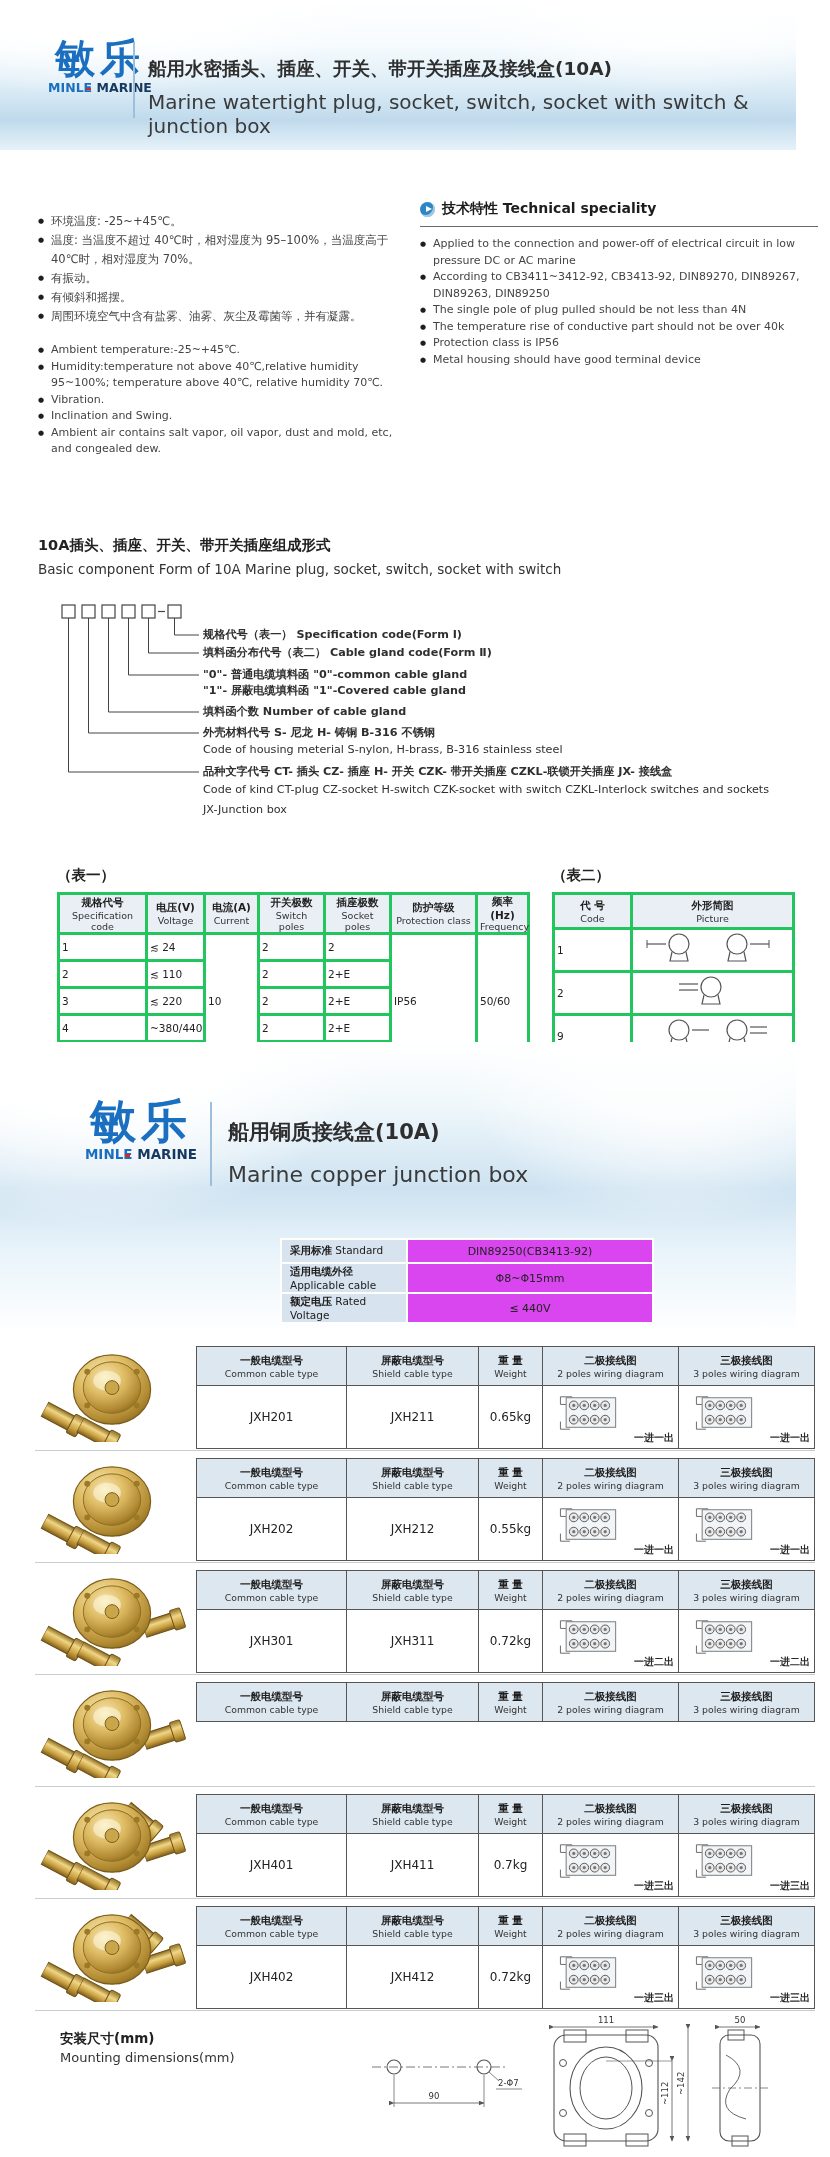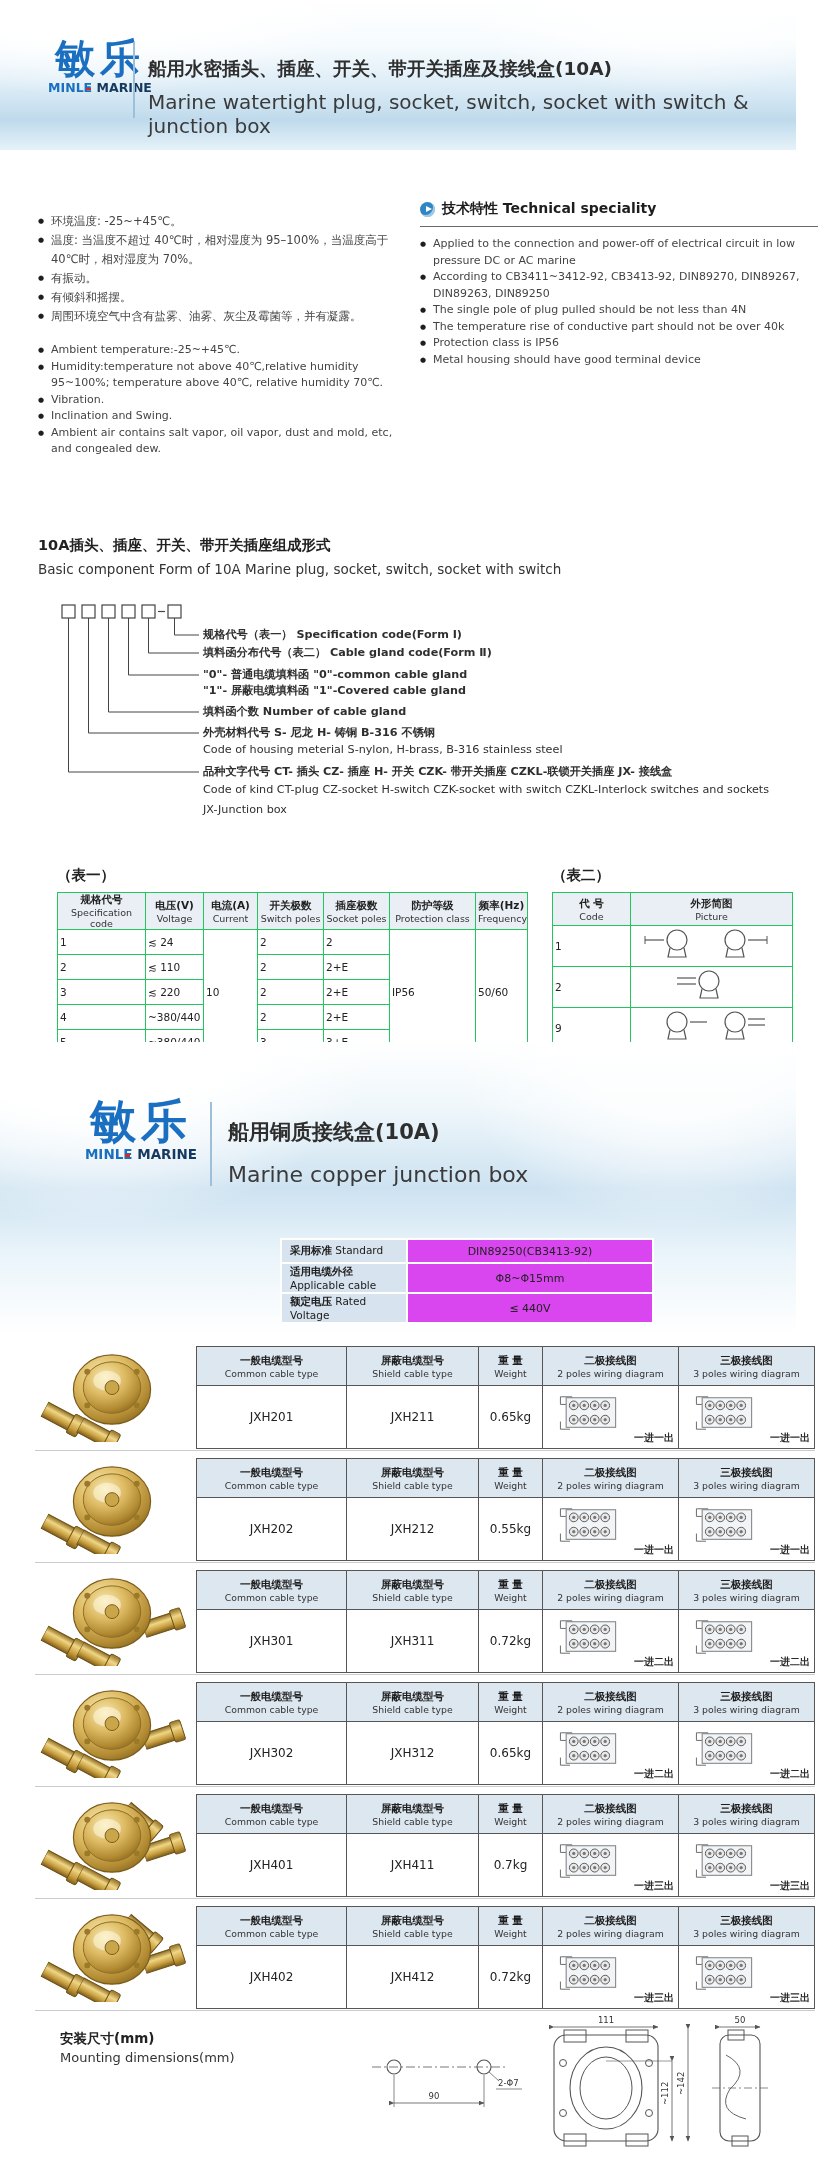--- a/index.html
+++ b/index.html
@@ -48,21 +48,21 @@
 
   
   .comp-title-cn{font-size:14.5px;font-weight:bold;color:#222;}
   .comp-title-en{font-size:13.5px;color:#333;}
   .dlabel{position:absolute;left:148px;font-size:11.2px;color:#2f2f2f;white-space:nowrap;line-height:16px;}
   .dlabel.b{font-weight:600;}
 
   
   .tcap{font-size:14.5px;font-weight:bold;color:#222;}
   table.t1{border-collapse:collapse;table-layout:fixed;}
-  table.t1 th,table.t1 td{border:1px solid #22c55e;vertical-align:middle;padding:0 2px;}
+  table.t1 th,table.t1 td{border:3px solid #22c55e;vertical-align:middle;padding:0 2px;}
   table.t1 th{background:#e9eff5;height:32px;font-weight:bold;}
   table.t1 th .h-cn{display:block;font-size:10.5px;color:#1e1e1e;}
   table.t1 th .h-en{display:block;font-size:9.5px;font-weight:normal;color:#333;}
   table.t1 td{height:24px;font-size:10.5px;color:#222;}
   table.t2 td{height:40px;}
 
   
   table.std{border-collapse:collapse;table-layout:fixed;}
   table.std td{border:2px solid #fff;height:20px;font-size:10.5px;vertical-align:middle;}
   table.std td.lab{background:#d7e3ee;color:#1c1c1c;padding-left:8px;}
@@ -648,37 +648,20 @@
             </th>
         <th>
               <span class="h-cn">二极接线图</span>
               <span class="h-en">2 poles wiring diagram</span>
             </th>
         <th>
               <span class="h-cn">三极接线图</span>
               <span class="h-en">3 poles wiring diagram</span>
             </th>
       </tr>
-      <tr>
-        <td>JXH302</td>
-        <td>JXH312</td>
-        <td>0.65kg</td>
-        <td class="diag">
-              <svg viewBox="0 0 72 42">
-                <use href="#tblock"></use>
-              </svg>
-              <span class="cap">一进二出</span>
-            </td>
-        <td class="diag">
-              <svg viewBox="0 0 72 42">
-                <use href="#tblock"></use>
-              </svg>
-              <span class="cap">一进二出</span>
-            </td>
-      </tr>
     </tbody>
       </table>
     <div class="sep"></div>
   </div>
 
   <div class="prow" style="top:1788px;">
     <svg class="photo" viewBox="0 0 150 95">
         <use href="#jb4"></use>
       </svg>
     <table class="ptab">

